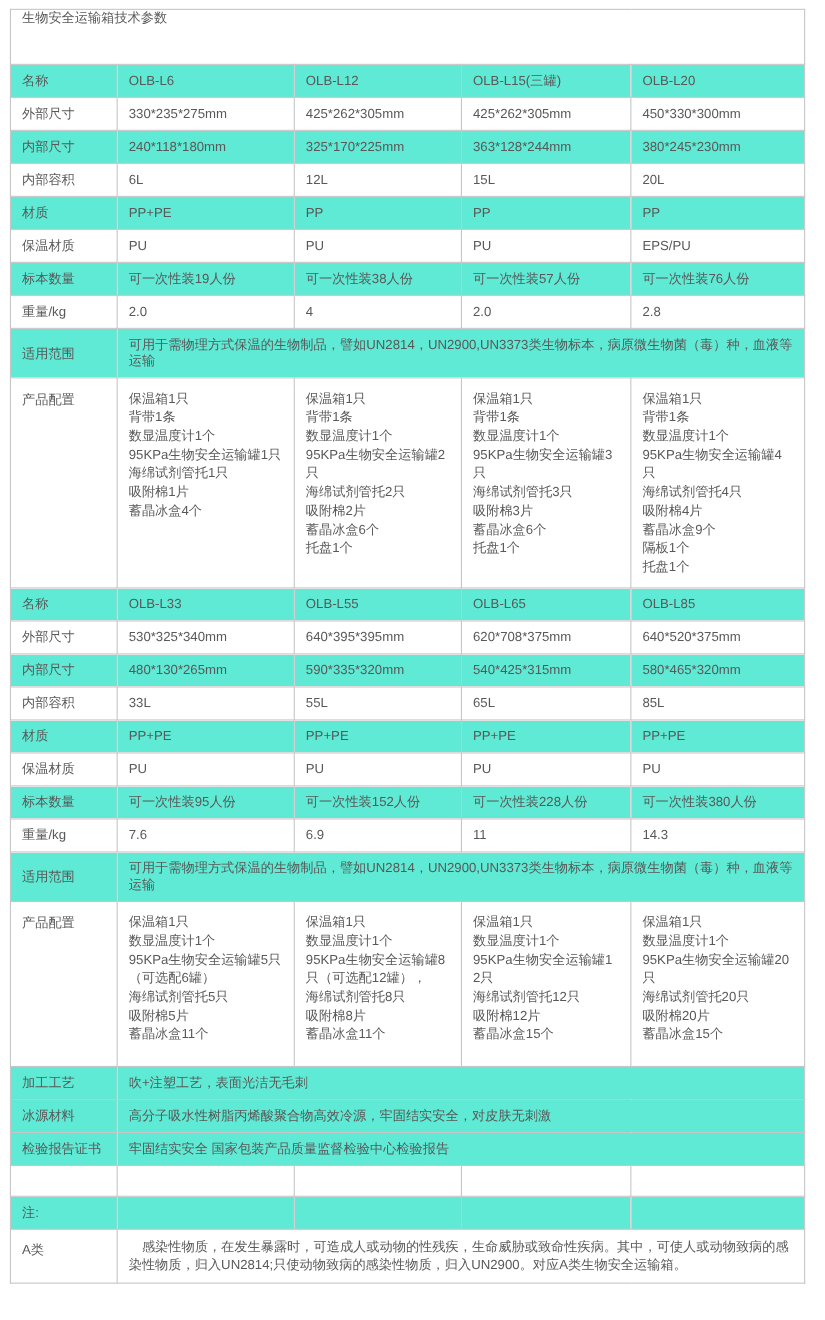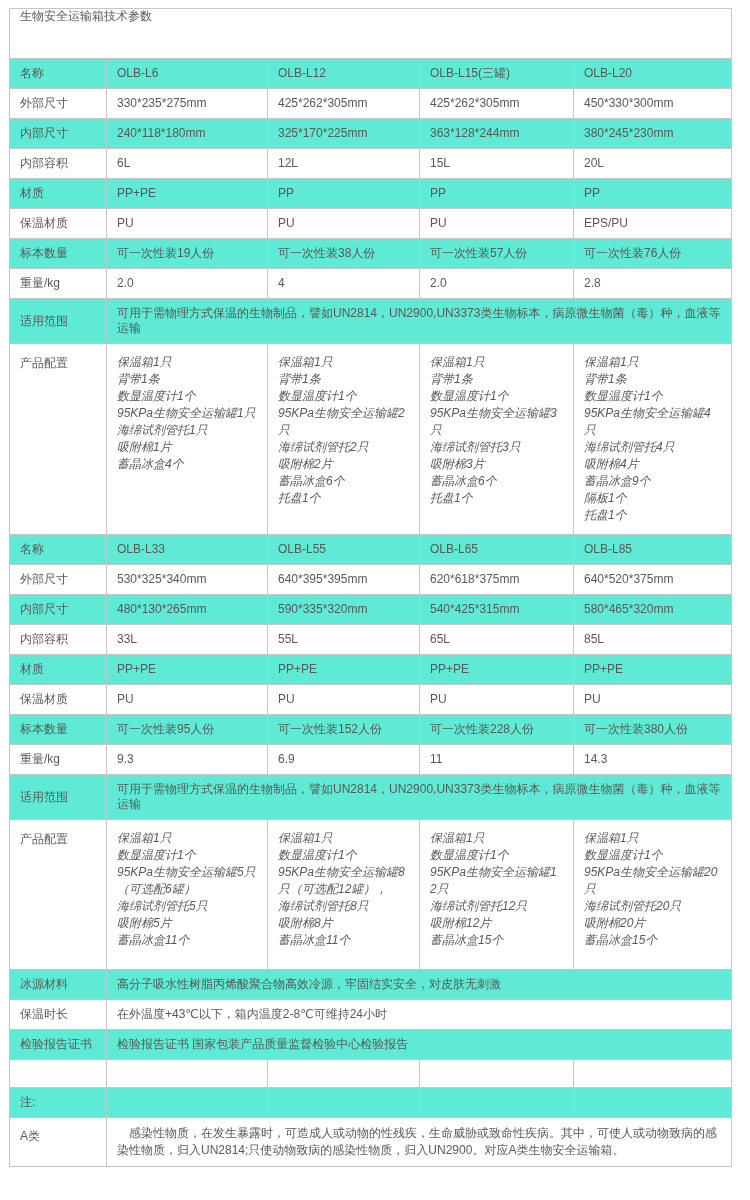--- a/index.html
+++ b/index.html
@@ -20,21 +20,21 @@
     line-height: 15px;
     overflow: hidden;
     word-break: break-all;
   }
   tr.stripe td { background: #5eead4; margin-top: 18px; }
   td.title-cell {
     height: 50px; vertical-align: top; padding-top: 0; background: #ffffff;
   }
   td.cfg {
     vertical-align: top; white-space: pre-line; line-height: 17px;
-    padding-top: 10px; padding-bottom: 10px; font-style: italic;
+    padding-top: 10px; padding-bottom: 10px;
   }
   tr.cfg-row1 td { height: 144px; }
   tr.cfg-row2 td { height: 150px; }
   td.lbl { }
   tr.h30 td { height: 30px; }
   tr.h28 td { height: 28px; }
   tr.h44 td { height: 44px; vertical-align: middle; line-height: 17px; }
   td.indent1 { text-indent: 1em; }
 </style>
 </head>
@@ -154,21 +154,21 @@
         <td class="lbl">名称</td>
         <td>OLB-L33</td>
         <td>OLB-L55</td>
         <td>OLB-L65</td>
         <td>OLB-L85</td>
       </tr>
       <tr class="h28">
         <td class="lbl">外部尺寸</td>
         <td>530*325*340mm</td>
         <td>640*395*395mm</td>
-        <td>620*618*375mm</td>
+        <td>620*708*375mm</td>
         <td>640*520*375mm</td>
       </tr>
       <tr class="h28 stripe">
         <td class="lbl">内部尺寸</td>
         <td>480*130*265mm</td>
         <td>590*335*320mm</td>
         <td>540*425*315mm</td>
         <td>580*465*320mm</td>
       </tr>
       <tr class="h28">
@@ -194,21 +194,21 @@
       </tr>
       <tr class="h28 stripe">
         <td class="lbl">标本数量</td>
         <td>可一次性装95人份</td>
         <td>可一次性装152人份</td>
         <td>可一次性装228人份</td>
         <td>可一次性装380人份</td>
       </tr>
       <tr class="h28">
         <td class="lbl">重量/kg</td>
-        <td>9.3</td>
+        <td>7.6</td>
         <td>6.9</td>
         <td>11</td>
         <td>14.3</td>
       </tr>
       <tr class="h30 stripe">
         <td class="lbl">适用范围</td>
         <td colspan="4">可用于需物理方式保温的生物制品，譬如UN2814，UN2900,UN3373类生物标本，病原微生物菌（毒）种，血液等运输</td>
       </tr>
       <tr class="cfg-row2">
         <td class="lbl" style="vertical-align:top;padding-top:12px">产品配置</td>
@@ -232,30 +232,30 @@
 蓄晶冰盒15个</td>
         <td class="cfg">保温箱1只
 数显温度计1个
 95KPa生物安全运输罐20只
 海绵试剂管托20只
 吸附棉20片
 蓄晶冰盒15个</td>
       </tr>
 
       <tr class="h28 stripe">
+        <td class="lbl">加工工艺</td>
+        <td colspan="4">吹+注塑工艺，表面光洁无毛刺</td>
+      </tr>
+      <tr class="h28 stripe">
         <td class="lbl">冰源材料</td>
         <td colspan="4">高分子吸水性树脂丙烯酸聚合物高效冷源，牢固结实安全，对皮肤无刺激</td>
       </tr>
-      <tr class="h28">
-        <td class="lbl">保温时长</td>
-        <td colspan="4">在外温度+43℃以下，箱内温度2-8℃可维持24小时</td>
-      </tr>
       <tr class="h28 stripe">
         <td class="lbl">检验报告证书</td>
-        <td colspan="4">检验报告证书 国家包装产品质量监督检验中心检验报告</td>
+        <td colspan="4">牢固结实安全 国家包装产品质量监督检验中心检验报告</td>
       </tr>
       <tr class="h28">
         <td></td>
         <td></td>
         <td></td>
         <td></td>
         <td></td>
       </tr>
       <tr class="h28 stripe">
         <td class="lbl">注:</td>

